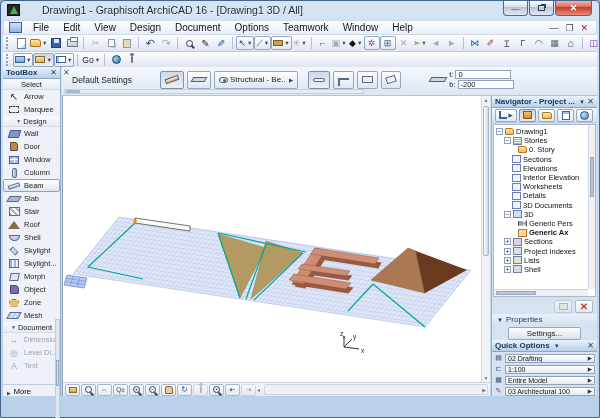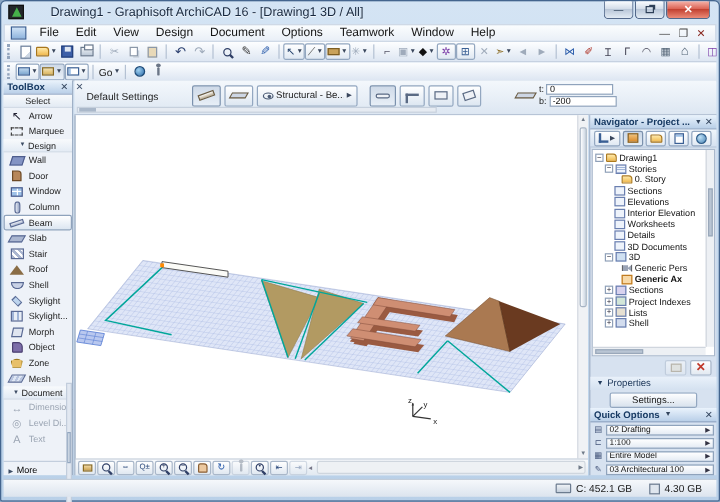--- a/index.html
+++ b/index.html
@@ -704,24 +704,14 @@
       <div class="qorow">
           <span class="qoic">✎</span>
           <span class="qobox">
             <span>03 Architectural 100</span>
             <b>▶</b>
           </span>
         </div>
     </div>
   </div>
 
-  <div class="statusbar">
-    <span class="sitem">
-        <span class="hdd"></span>
-        <span>C: 452.1 GB</span>
-      </span>
-    <span class="sitem">
-        <span class="ram"></span>
-        <span>4.30 GB</span>
-      </span>
-  </div>
 
 </div>
 
 </body></html>

